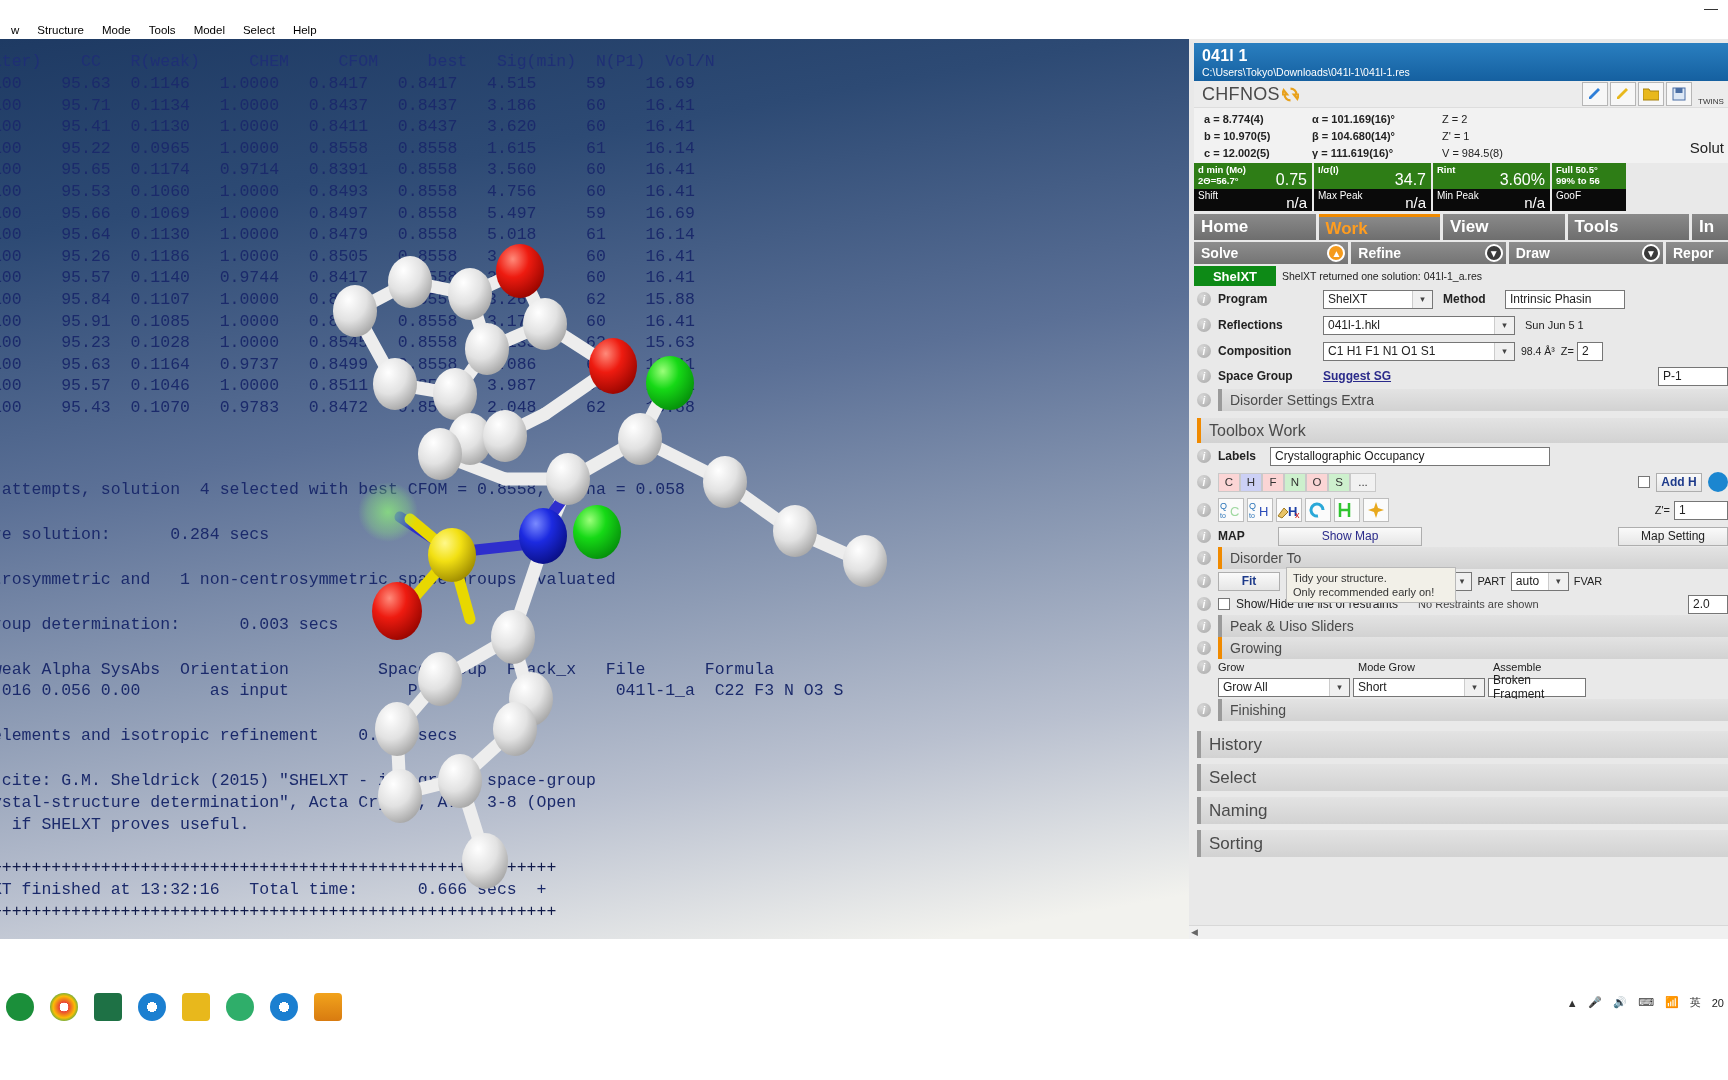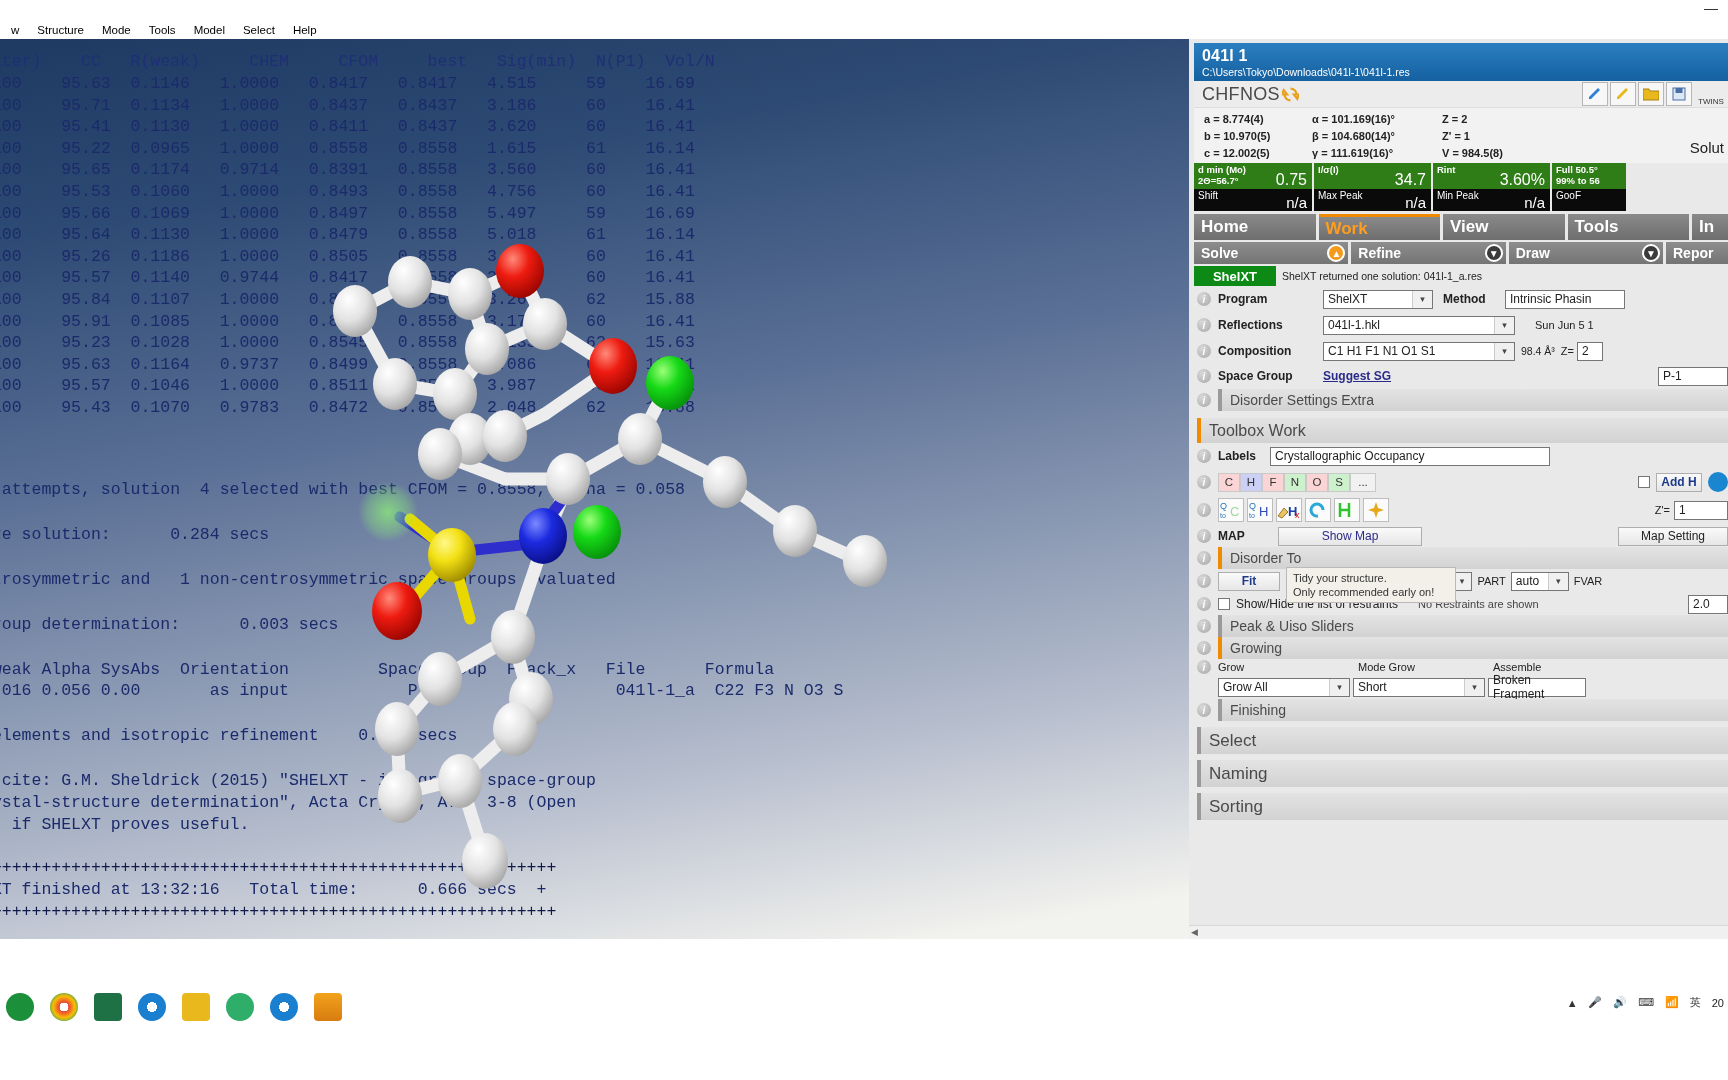--- a/index.html
+++ b/index.html
@@ -53,21 +53,21 @@
   .hic { width:26px; height:24px; border:1px solid #b6b6b6; background:#f7f7f7;
     display:flex; align-items:center; justify-content:center; }
   .twins { font-size:8px; color:#333; width:34px; text-align:center;
     align-self:flex-end; }
 
   .cellbox { background:#f2f2f2; border-top:1px solid #ddd; padding:2px 0 2px 0; }
   .cellrow { display:flex; font-size:11px; color:#222; height:17px;
     align-items:center; }
   .cellrow .c1 { width:118px; padding-left:10px; font-weight:bold; }
   .cellrow .c2 { width:130px; font-weight:bold; }
-  .cellrow .c3 { width:110px; font-weight:bold; }
+  .cellrow .c3 { width:110px; font-weight:normal; }
   .solut { position:absolute; right:4px; top:96px; font-size:15px; color:#222; }
 
   .statgreen { display:flex; height:26px; }
   .sg { background:#2e7d16; color:#fff; position:relative; border-right:2px solid #e9e9e9; }
   .sg .k { position:absolute; left:4px; top:1px; font-size:9.5px; font-weight:bold; line-height:11px; }
   .sg .v { position:absolute; right:5px; bottom:0px; font-size:16px; }
   .statblack { display:flex; height:22px; }
   .sb { background:#0a0a0a; color:#fff; position:relative; border-right:2px solid #e9e9e9; }
   .sb .k { position:absolute; left:4px; top:1px; font-size:10px; }
   .sb .v { position:absolute; right:5px; bottom:0px; font-size:15px; }
@@ -448,21 +448,21 @@
     </div>
   </div>
 
   <div class="frow">
     <span class="ico-i">i</span>
     <span class="flabel">Reflections</span>
     <div class="finput fselect" style="width:192px">
       <span>041l-1.hkl</span>
       <span class="arrow">▾</span>
     </div>
-    <span style="margin-left:20px;font-size:11px">Sun Jun 5 1</span>
+    <span style="margin-left:10px;font-size:11px">Sun Jun 5 1</span>
   </div>
 
   <div class="frow">
     <span class="ico-i">i</span>
     <span class="flabel">Composition</span>
     <div class="finput fselect" style="width:192px">
       <span>C1 H1 F1 N1 O1 S1</span>
       <span class="arrow">▾</span>
     </div>
     <span style="margin-left:6px;font-size:10.5px">98.4 Å³</span>
@@ -633,20 +633,21 @@
     <span class="finput" style="width:98px">
       <span>Broken Fragment</span>
     </span>
   </div>
 
   <div class="frow" style="height:22px">
     <span class="ico-i">i</span>
     <div class="section" style="flex:1">Finishing</div>
   </div>
 
+  <div class="section big" style="margin-top:10px;margin-left:3px;height:27px;font-size:17px">History</div>
   <div class="section big" style="margin-top:6px;margin-left:3px;height:27px;font-size:17px">Select</div>
   <div class="section big" style="margin-top:6px;margin-left:3px;height:27px;font-size:17px">Naming</div>
   <div class="section big" style="margin-top:6px;margin-left:3px;height:27px;font-size:17px">Sorting</div>
 
  </div>
 
  <div class="tooltip" style="left:97px; top:528px; width:170px;">
    <div>Tidy your structure.</div>
    <div>Only recommended early on!</div>
  </div>

